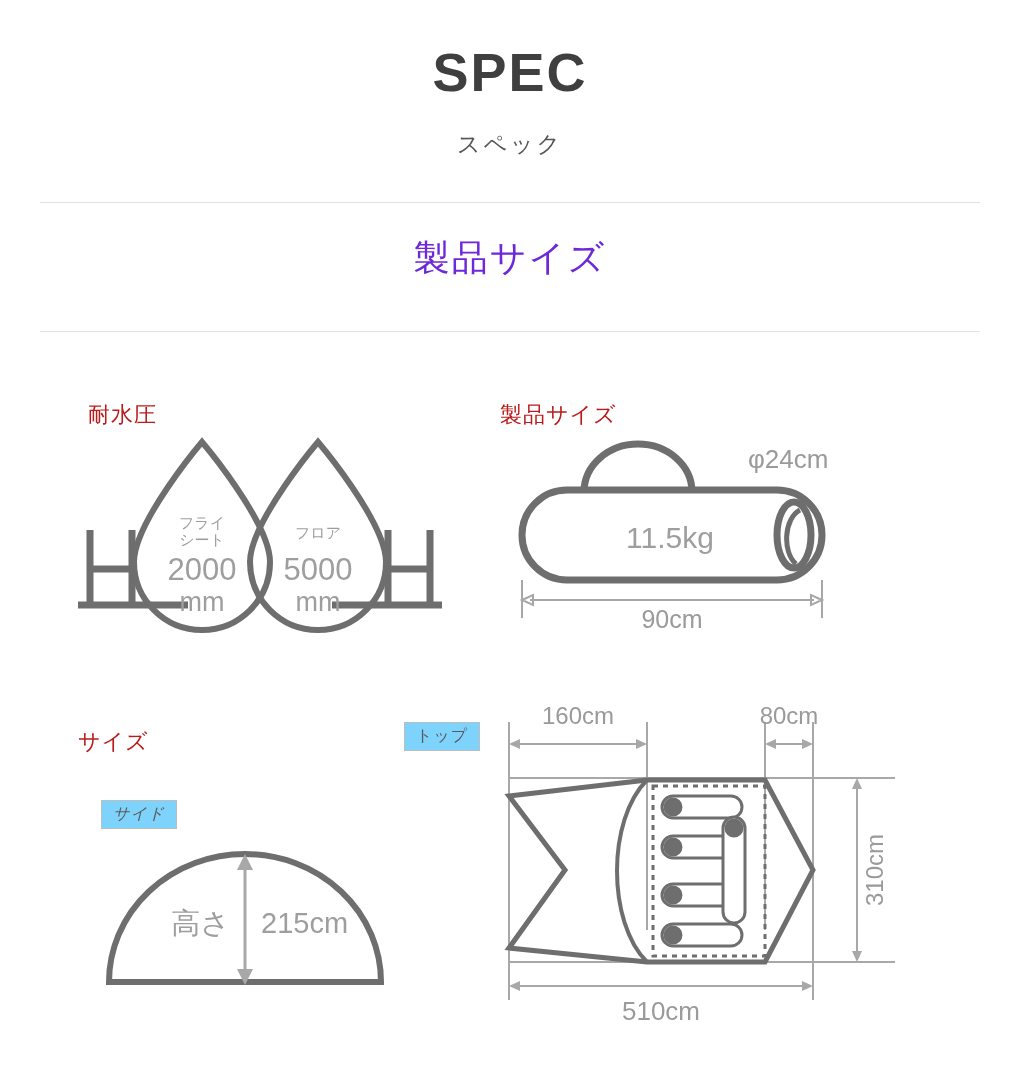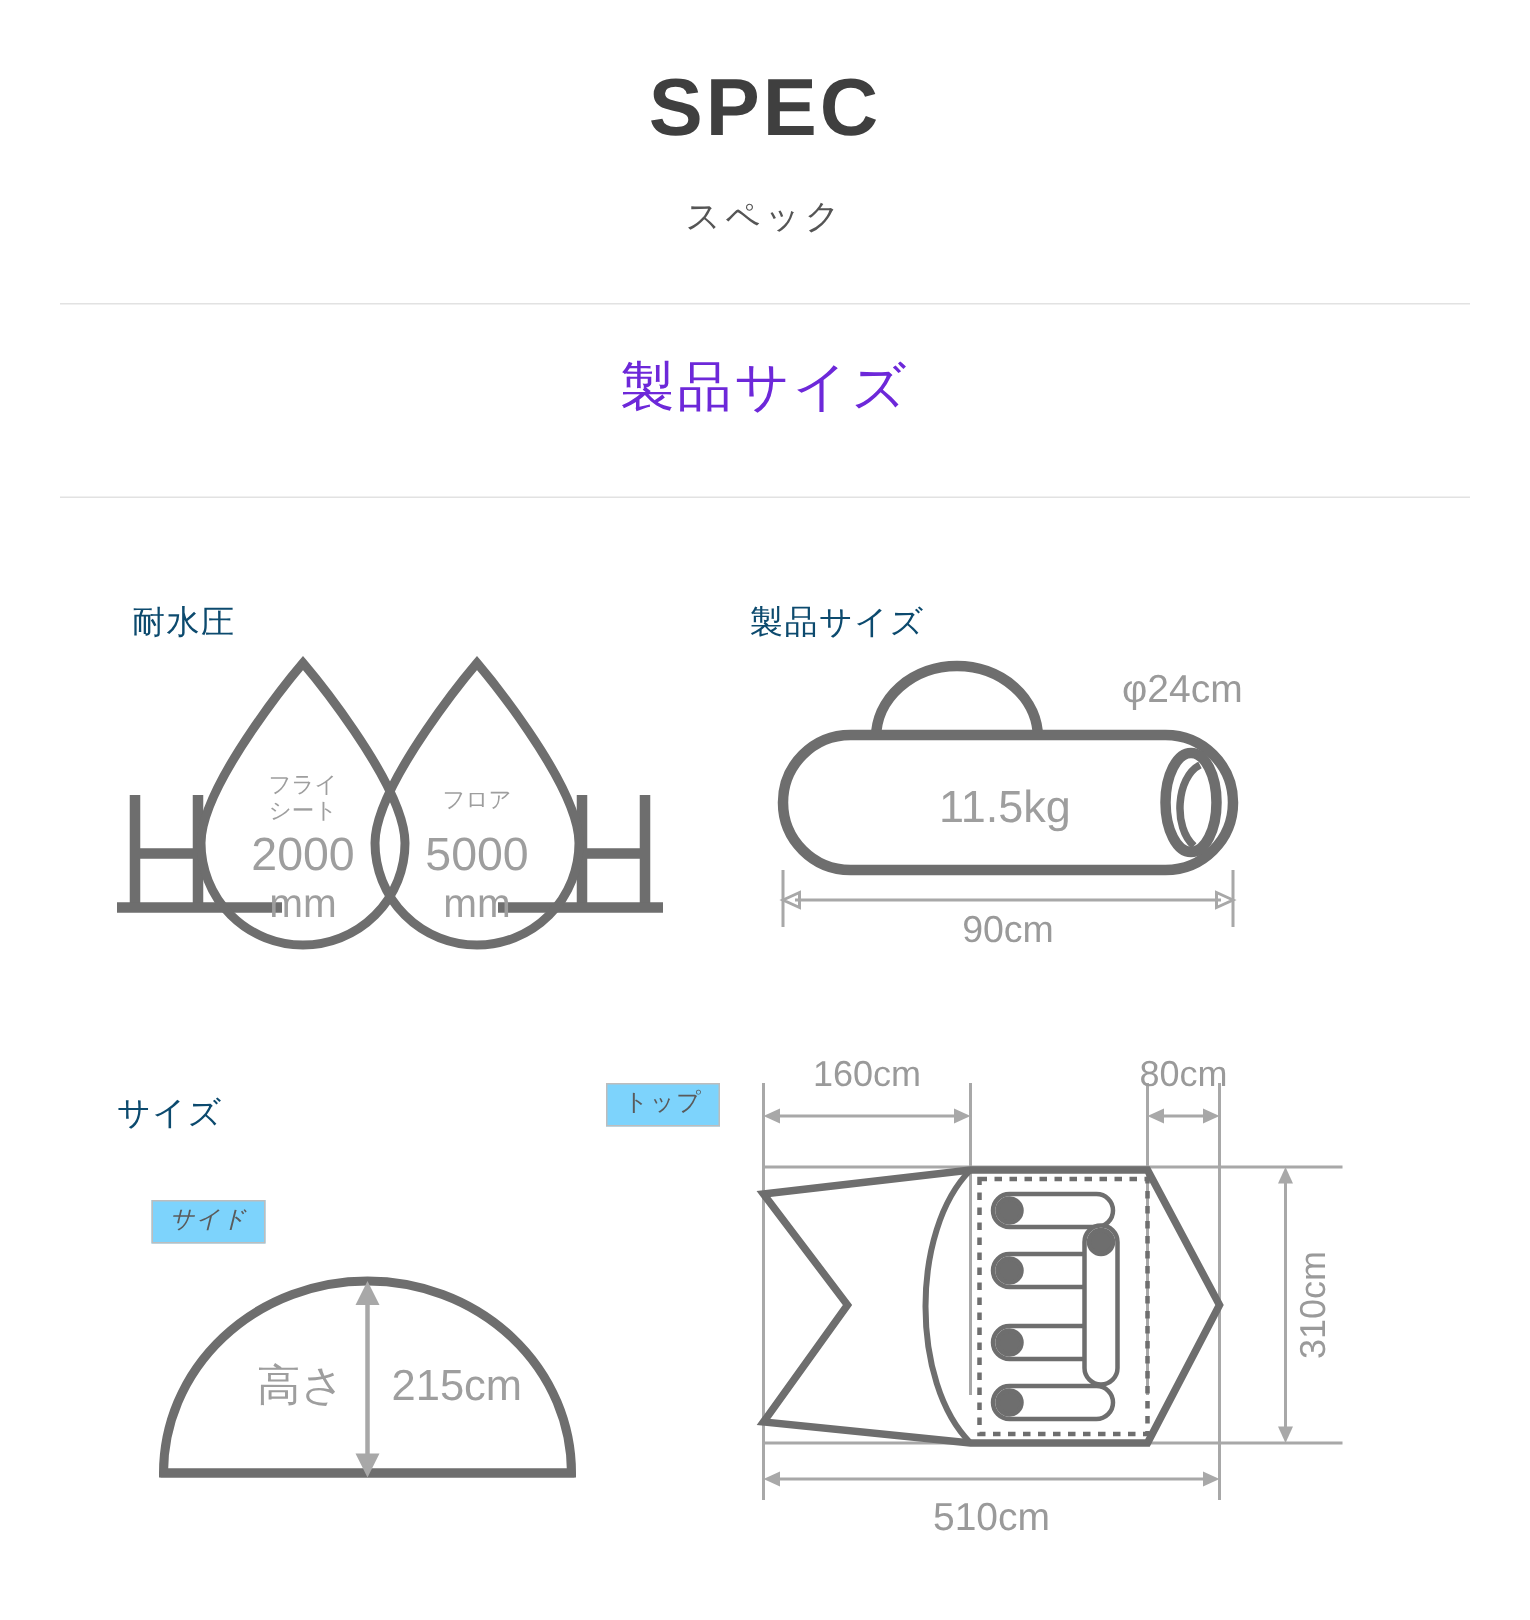--- a/index.html
+++ b/index.html
@@ -24,21 +24,21 @@
   .rule{position:absolute;height:1px;background:#e2e2e2;left:40px;width:940px;}
   .rule-1{top:202px;}
   .rule-2{top:331px;}
 
   .sec-title{
     position:absolute;left:0;top:234px;width:1020px;text-align:center;
     font-size:36px;color:#6d28d9;letter-spacing:2px;
   }
 
   
-  .blk-label{position:absolute;font-size:22px;color:#0c4a6e;letter-spacing:1px;}
+  .blk-label{position:absolute;font-size:22px;color:#b91c1c;letter-spacing:1px;}
   .lbl-water{left:88px;top:400px;}
   .lbl-store{left:500px;top:400px;}
   .lbl-size{left:78px;top:727px;}
 
   .badge{
     position:absolute;border:1px solid #bdbdbd;color:#5a5a5a;
     font-size:16px;padding:4px 11px 5px;background:#7dd3fc;letter-spacing:1px;
     line-height:1.1;
   }
   .badge-side{left:101px;top:800px;font-style:italic;}

